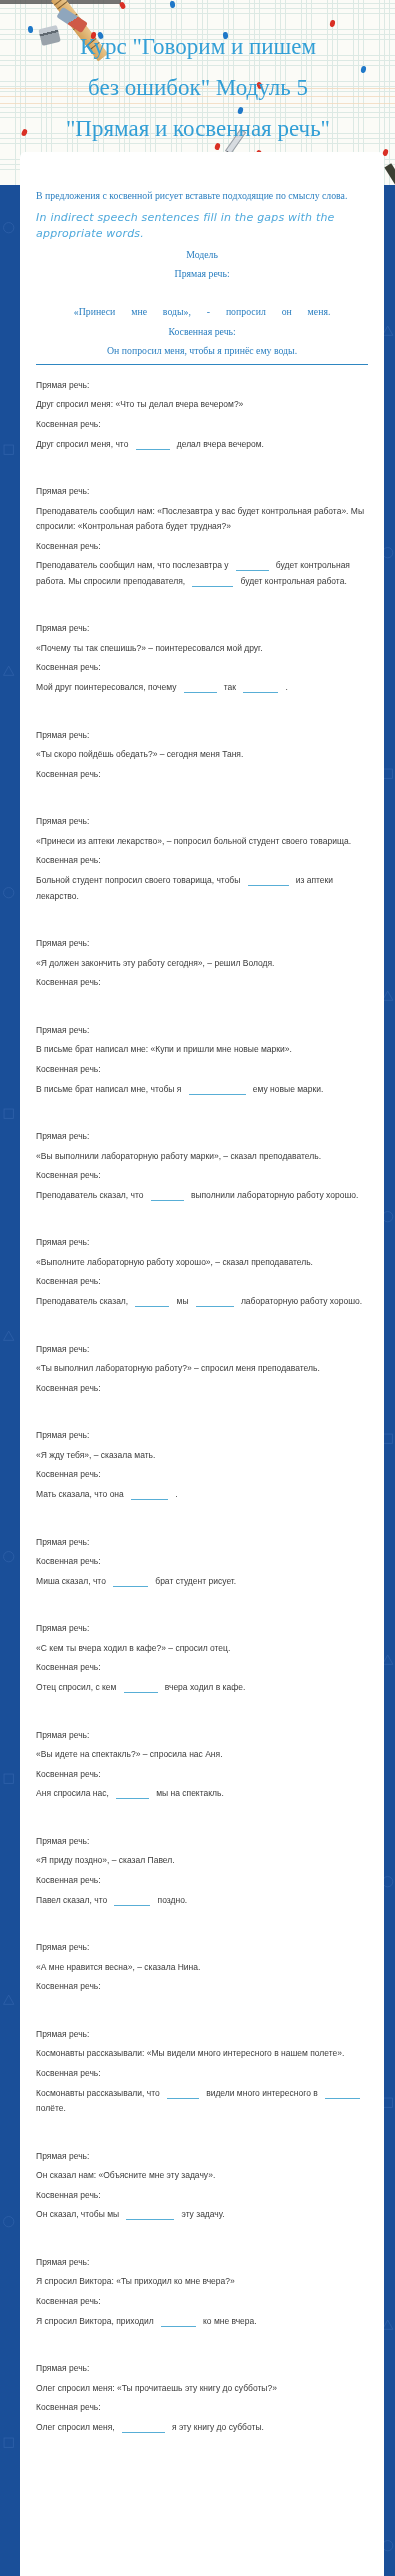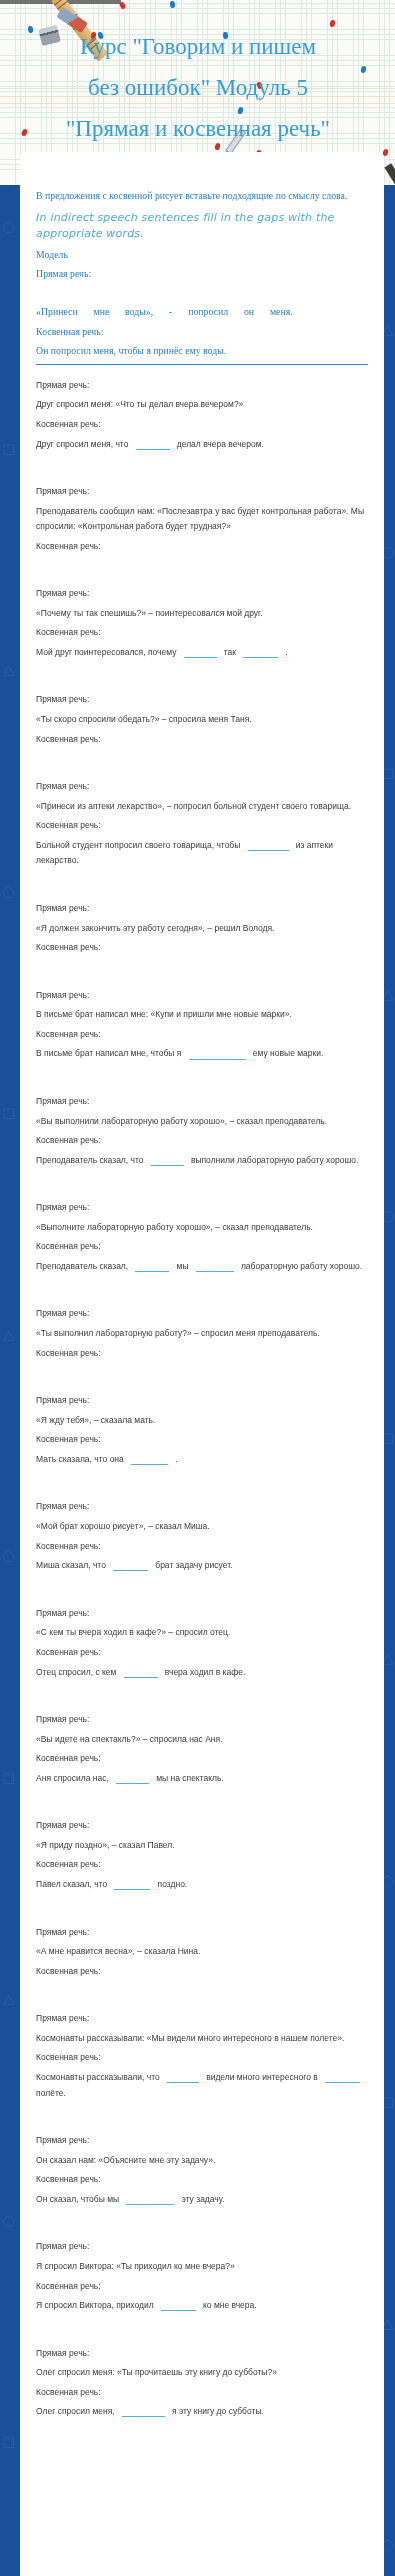--- a/index.html
+++ b/index.html
@@ -41,21 +41,21 @@
   .pencil-right{position:absolute;left:379px;top:177px;width:37px;height:8.2px;
     background:#3c3f33;transform:rotate(58deg);z-index:2;}
   
   .card{position:absolute;left:19.6px;top:152px;width:364px;height:2449px;background:#ffffff;
     border-radius:5.2px;z-index:4;box-sizing:border-box;padding:36px 15.5px 0 16.5px;}
   .intro-ru{font-family:"Liberation Serif",serif;font-size:9.8px;line-height:16px;
     color:#2b7fc0;text-align:justify;margin:0 0 6.2px;}
   .intro-en{font-family:"DejaVu Sans",sans-serif;font-style:italic;font-size:11px;
     line-height:15.5px;color:#4fa9dc;margin:0 0 6.2px;letter-spacing:0.2px;}
   .model p{font-family:"Liberation Serif",serif;font-size:9.8px;line-height:16px;
-    color:#2b7fc0;margin:0 0 3.1px;}
+    color:#2b7fc0;margin:0 0 3.1px;text-align:center;}
   .model .spread{word-spacing:13.4px;margin-top:22px;}
   .divider{height:0.5px;background:#2e86c1;margin:5.2px 0 13.4px;border:0;}
   
   .block{margin-bottom:32px;}
   .block:last-child{margin-bottom:0;}
   .block p{font-size:8.5px;line-height:15.5px;color:#3a3a3a;margin:0 0 4.1px;}
   .blank{display:inline-block;height:1em;border-bottom:0.8px solid #58aed6;
     vertical-align:-3.1px;margin:0 7.2px;}
 </style>
 </head>
@@ -177,30 +177,31 @@
         <div class="block">
           <p class="label">Прямая речь:</p>
           <p class="sentence">Друг спросил меня: «Что ты делал вчера вечером?»</p>
           <p class="label">Косвенная речь:</p>
           <p class="sentence"><span>Друг спросил меня, что</span><span class="blank" style="width: 34px;"></span><span>делал вчера вечером.</span></p>
         </div>
         <div class="block">
           <p class="label">Прямая речь:</p>
           <p class="sentence">Преподаватель сообщил нам: «Послезавтра у вас будет контрольная работа». Мы спросили: «Контрольная работа будет трудная?»</p>
           <p class="label">Косвенная речь:</p>
+          <p class="sentence"><span>Преподаватель сообщил нам, что послезавтра у</span><span class="blank" style="width: 33px;"></span><span>будет контрольная работа. Мы спросили преподавателя,</span><span class="blank" style="width: 41px;"></span><span>будет контрольная работа.</span></p>
         </div>
         <div class="block">
           <p class="label">Прямая речь:</p>
           <p class="sentence">«Почему ты так спешишь?» – поинтересовался мой друг.</p>
           <p class="label">Косвенная речь:</p>
           <p class="sentence"><span>Мой друг поинтересовался, почему</span><span class="blank" style="width: 33px;"></span><span>так</span><span class="blank" style="width: 35px;"></span><span>.</span></p>
         </div>
         <div class="block">
           <p class="label">Прямая речь:</p>
-          <p class="sentence">«Ты скоро спросили обедать?» – спросила меня Таня.</p>
+          <p class="sentence">«Ты скоро пойдёшь обедать?» – сегодня меня Таня.</p>
           <p class="label">Косвенная речь:</p>
         </div>
         <div class="block">
           <p class="label">Прямая речь:</p>
           <p class="sentence">«Принеси из аптеки лекарство», – попросил больной студент своего товарища.</p>
           <p class="label">Косвенная речь:</p>
           <p class="sentence"><span>Больной студент попросил своего товарища, чтобы</span><span class="blank" style="width: 41px;"></span><span>из аптеки лекарство.</span></p>
         </div>
         <div class="block">
           <p class="label">Прямая речь:</p>
@@ -208,21 +209,21 @@
           <p class="label">Косвенная речь:</p>
         </div>
         <div class="block">
           <p class="label">Прямая речь:</p>
           <p class="sentence">В письме брат написал мне: «Купи и пришли мне новые марки».</p>
           <p class="label">Косвенная речь:</p>
           <p class="sentence"><span>В письме брат написал мне, чтобы я</span><span class="blank" style="width: 57px;"></span><span>ему новые марки.</span></p>
         </div>
         <div class="block">
           <p class="label">Прямая речь:</p>
-          <p class="sentence">«Вы выполнили лабораторную работу хорошо», – сказал преподаватель.</p>
+          <p class="sentence">«Вы выполнили лабораторную работу марки», – сказал преподаватель.</p>
           <p class="label">Косвенная речь:</p>
           <p class="sentence"><span>Преподаватель сказал, что</span><span class="blank" style="width: 33px;"></span><span>выполнили лабораторную работу хорошо.</span></p>
         </div>
         <div class="block">
           <p class="label">Прямая речь:</p>
           <p class="sentence">«Выполните лабораторную работу хорошо», – сказал преподаватель.</p>
           <p class="label">Косвенная речь:</p>
           <p class="sentence"><span>Преподаватель сказал,</span><span class="blank" style="width: 34px;"></span><span>мы</span><span class="blank" style="width: 38px;"></span><span>лабораторную работу хорошо.</span></p>
         </div>
         <div class="block">
@@ -231,23 +232,22 @@
           <p class="label">Косвенная речь:</p>
         </div>
         <div class="block">
           <p class="label">Прямая речь:</p>
           <p class="sentence">«Я жду тебя», – сказала мать.</p>
           <p class="label">Косвенная речь:</p>
           <p class="sentence"><span>Мать сказала, что она</span><span class="blank" style="width: 37px;"></span><span>.</span></p>
         </div>
         <div class="block">
           <p class="label">Прямая речь:</p>
-          <p class="sentence">«Мой брат хорошо рисует», – сказал Миша.</p>
-          <p class="label">Косвенная речь:</p>
-          <p class="sentence"><span>Миша сказал, что</span><span class="blank" style="width: 35px;"></span><span>брат задачу рисует.</span></p>
+          <p class="label">Косвенная речь:</p>
+          <p class="sentence"><span>Миша сказал, что</span><span class="blank" style="width: 35px;"></span><span>брат студент рисует.</span></p>
         </div>
         <div class="block">
           <p class="label">Прямая речь:</p>
           <p class="sentence">«С кем ты вчера ходил в кафе?» – спросил отец.</p>
           <p class="label">Косвенная речь:</p>
           <p class="sentence"><span>Отец спросил, с кем</span><span class="blank" style="width: 34px;"></span><span>вчера ходил в кафе.</span></p>
         </div>
         <div class="block">
           <p class="label">Прямая речь:</p>
           <p class="sentence">«Вы идете на спектакль?» – спросила нас Аня.</p>

